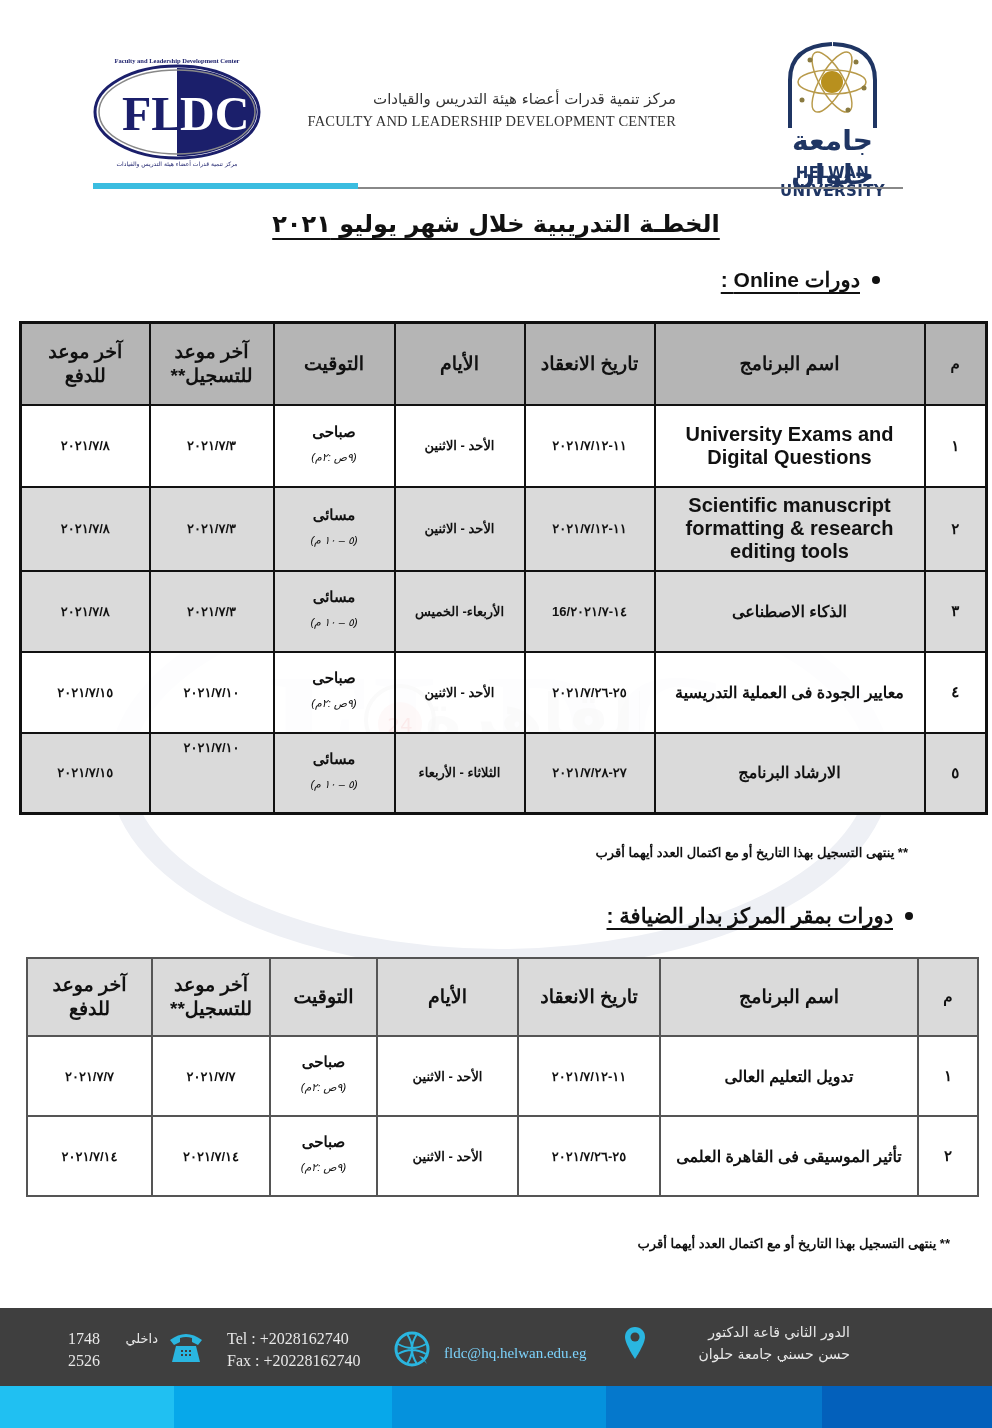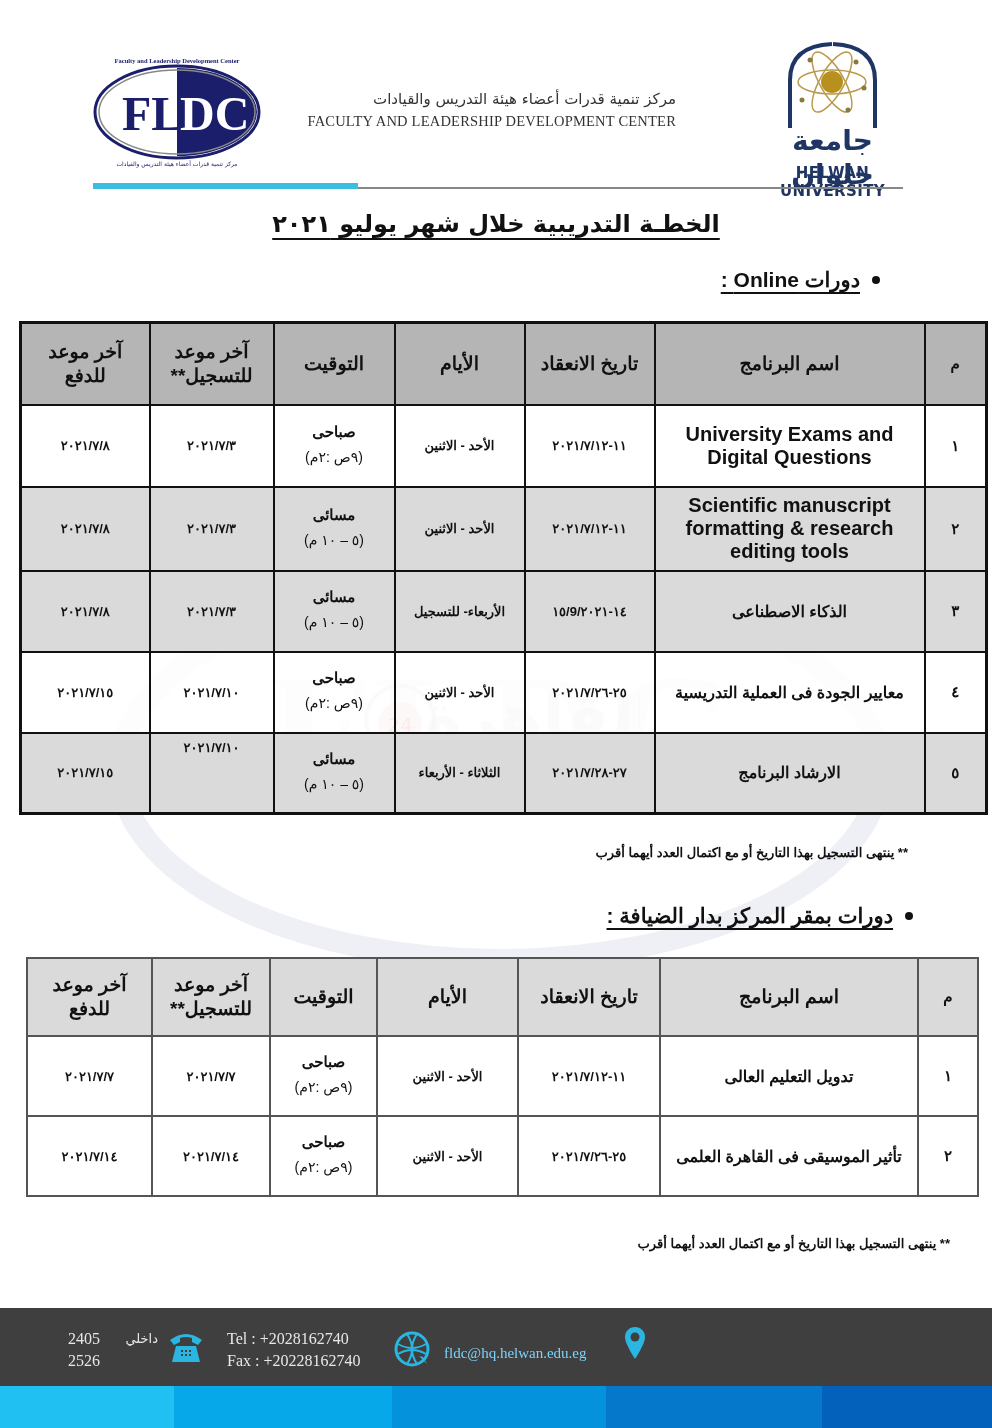--- a/index.html
+++ b/index.html
@@ -36,21 +36,21 @@
   table.onsite th { background: #dadada; }
 
   tr.row-white td { background: rgba(255,255,255,0.85); }
   tr.row-gray td { background: #dadada; }
   .num { font-size: 15px; font-weight: bold; }
   .date { font-size: 13px; font-weight: bold; letter-spacing: 1px; }
   .days { font-size: 13px; font-weight: bold; }
   .prog-en { font-size: 20px; font-weight: bold; line-height: 23px; padding: 0 12px; }
   .prog-ar { font-size: 16px; font-weight: bold; }
   .timing .label { font-size: 15px; font-weight: bold; display: block; line-height: 22px; }
-  .timing .hours { font-size: 14px; display: block; line-height: 28px; }
+  .timing .hours { font-size: 11px; display: block; line-height: 28px; font-style: italic; }
   .reg-top { vertical-align: top !important; padding-top: 6px; }
 
   .note { position: absolute; direction: rtl; font-family: "Liberation Sans", sans-serif; font-weight: bold; font-size: 13px; }
 
   
   .wm { position: absolute; pointer-events: none; }
 
   
   .footer { position: absolute; left: 0; top: 1308px; width: 992px; height: 78px; background: #3f3f3f; }
   .footer-strip { position: absolute; left: 0; top: 1386px; width: 992px; height: 42px; display: flex; }
@@ -169,22 +169,22 @@
     <td class="timing">
           <span class="label">مسائى</span>
           <span class="hours">(٥ – ١٠ م)</span>
         </td>
     <td class="date">٢٠٢١/٧/٣</td>
     <td class="date">٢٠٢١/٧/٨</td>
   </tr>
   <tr class="row-gray" style="height:81px">
     <td class="num">٣</td>
     <td class="prog-ar">الذكاء الاصطناعى</td>
-    <td class="date">١٤-٢٠٢١/9/١٥</td>
-    <td class="days">الأربعاء- للتسجيل</td>
+    <td class="date">١٤-٢٠٢١/٧/16</td>
+    <td class="days">الأربعاء- الخميس</td>
     <td class="timing">
           <span class="label">مسائى</span>
           <span class="hours">(٥ – ١٠ م)</span>
         </td>
     <td class="date">٢٠٢١/٧/٣</td>
     <td class="date">٢٠٢١/٧/٨</td>
   </tr>
   <tr class="row-white" style="height:81px">
     <td class="num">٤</td>
     <td class="prog-ar">معايير الجودة فى العملية التدريسية</td>
@@ -262,20 +262,24 @@
         </td>
     <td class="date">٢٠٢١/٧/١٤</td>
     <td class="date">٢٠٢١/٧/١٤</td>
   </tr>
 </tbody>
   </table>
 
 <div class="note" style="left:550px;top:1236px;width:400px;text-align:right;">** ينتهى التسجيل بهذا التاريخ أو مع اكتمال العدد أيهما أقرب</div>
 
 <div class="footer">
+  <div class="f-text f-ar" style="left:630px;top:13px;width:220px;">
+    <div>الدور الثاني  قاعة الدكتور</div>
+    <div>حسن حسني جامعة حلوان</div>
+  </div>
   <span style="position:absolute;left:624px;top:18px;">
     <svg width="22" height="34" viewBox="0 0 22 34">
         <path d="M11 1 C5 1 1 5.5 1 11 C1 18 11 33 11 33 C11 33 21 18 21 11 C21 5.5 17 1 11 1 Z" fill="#2ab6e0"></path>
         <circle cx="11" cy="11" r="4.5" fill="#3f3f3f"></circle>
       </svg>
   </span>
   <a class="f-text f-serif" style="left:444px;top:34px;width:175px;text-decoration:none;color:#7dd3fc;">fldc@hq.helwan.edu.eg</a>
   <span style="position:absolute;left:393px;top:22px;">
     <svg width="38" height="38" viewBox="0 0 38 38">
         <circle cx="19" cy="19" r="16" fill="none" stroke="#2ab6e0" stroke-width="3"></circle>
@@ -296,21 +300,21 @@
           <rect x="17" y="20" width="2" height="2"></rect>
           <rect x="21" y="20" width="2" height="2"></rect>
           <rect x="13" y="24" width="2" height="2"></rect>
           <rect x="17" y="24" width="2" height="2"></rect>
           <rect x="21" y="24" width="2" height="2"></rect>
         </g>
       </svg>
   </span>
   <div class="f-text" style="left:68px;top:20px;width:90px;">
     <div style="display:flex;justify-content:space-between;direction:ltr;">
-      <span class="f-serif" style="font-size:16px;">2405</span>
+      <span class="f-serif" style="font-size:16px;">1748</span>
       <span style="font-size:13px;">داخلي</span>
     </div>
     <div class="f-serif" style="font-size:16px;">2526</div>
   </div>
 </div>
 <div class="footer-strip">
   <div style="width:174px;background:#20c0f2;"></div>
   <div style="width:218px;background:#07a8ea;"></div>
   <div style="width:214px;background:#0592dd;"></div>
   <div style="width:216px;background:#0578cc;"></div>

